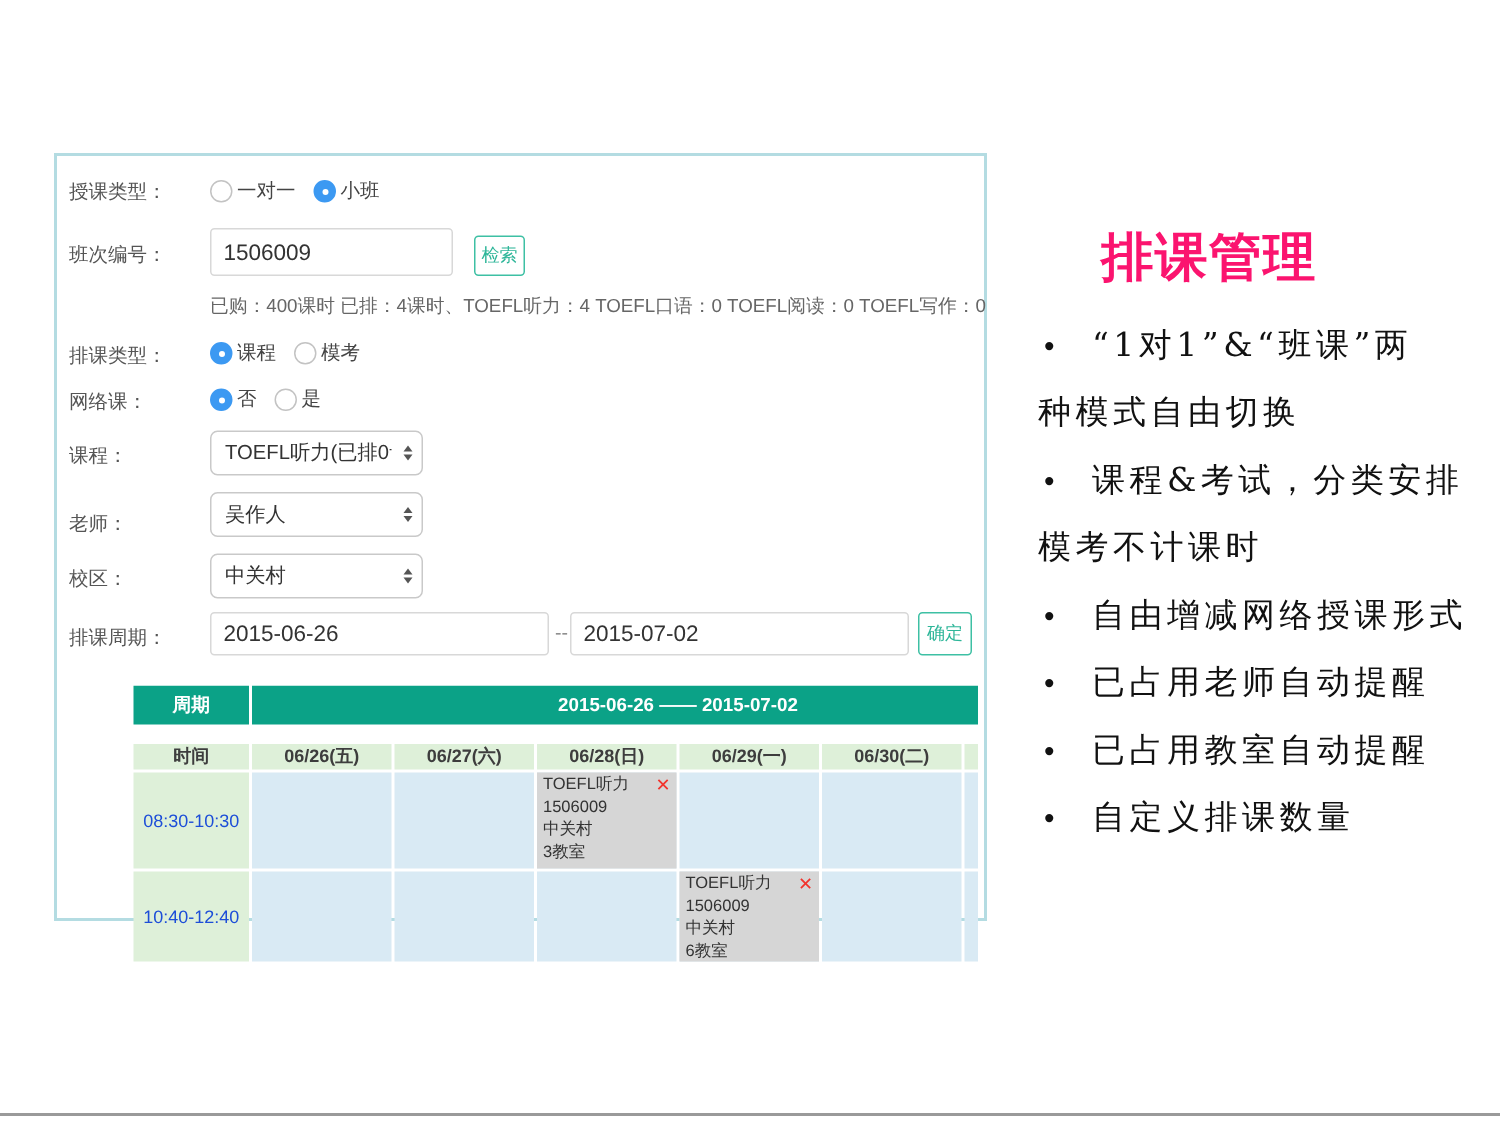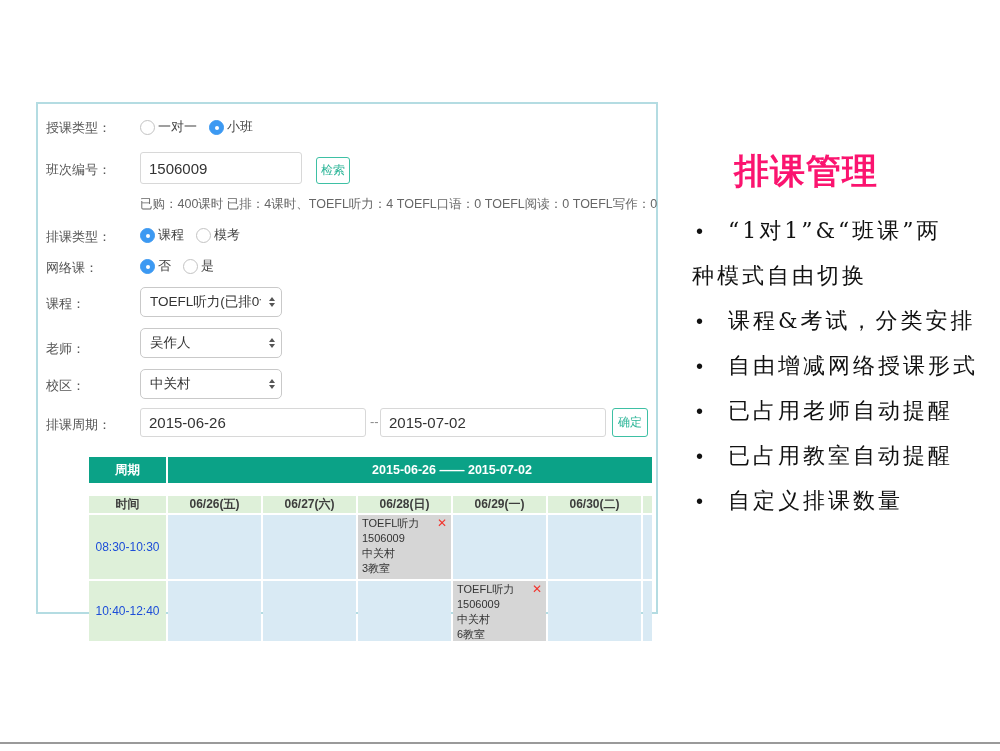--- a/index.html
+++ b/index.html
@@ -193,20 +193,21 @@
           <div class="c bodyc"></div>
         </div>
     </div>
   </div>
 
   <div class="title">排课管理</div>
   <div class="features">
       <div class="bline"><span class="dot">•</span><span>“1对1”&amp;“班课”两</span></div>
       <div class="bline"><span>种模式自由切换</span></div>
       <div class="bline"><span class="dot">•</span><span>课程&amp;考试，分类安排</span></div>
+      <div class="bline"><span>模考不计课时</span></div>
       <div class="bline"><span class="dot">•</span><span>自由增减网络授课形式</span></div>
       <div class="bline"><span class="dot">•</span><span>已占用老师自动提醒</span></div>
       <div class="bline"><span class="dot">•</span><span>已占用教室自动提醒</span></div>
       <div class="bline"><span class="dot">•</span><span>自定义排课数量</span></div>
     </div>
 
   <div class="slide-bottom"></div>
 </div>
 
 </body></html>

